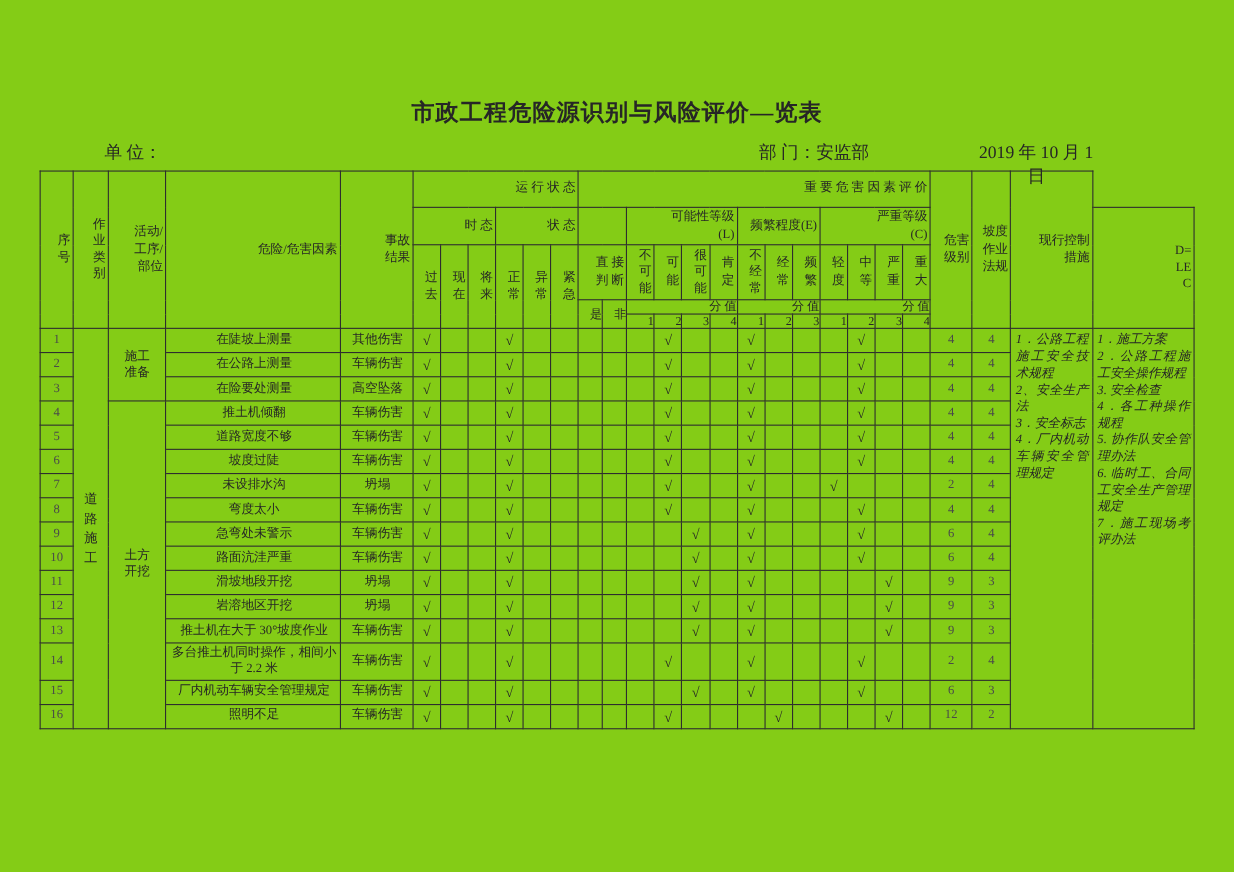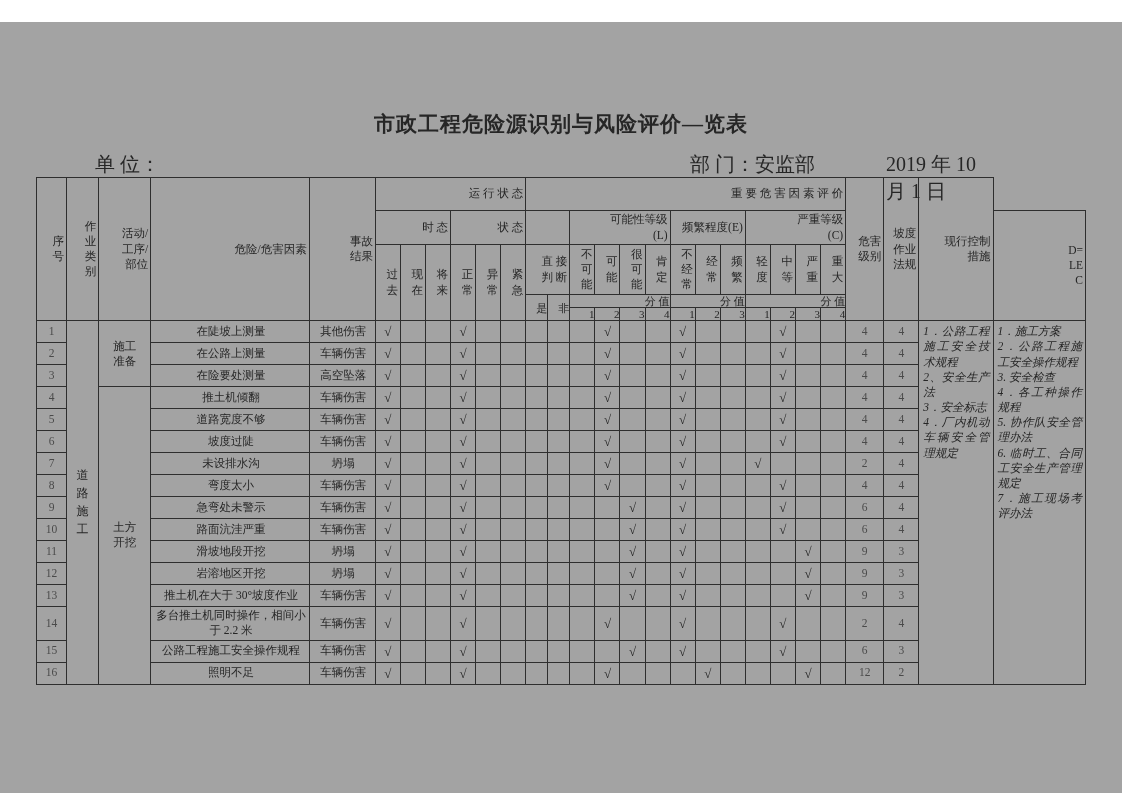--- a/index.html
+++ b/index.html
@@ -1,21 +1,21 @@
 <!DOCTYPE html>
 <html><head>
 <meta charset="utf-8">
 <style>
   html,body{margin:0;padding:0;background:#fff;}
   body{width:1122px;height:793px;position:relative;overflow:hidden;
        font-family:"Liberation Serif","DejaVu Serif",serif;color:#262626;}
-  .sheet{position:absolute;inset:0;background:#a3a3a3;margin-top:22px;}
+  .sheet{position:absolute;inset:0;background:#84cc16;}
   .doc-title{position:absolute;top:88px;left:0;width:1122px;text-align:center;
        font-size:21px;font-weight:bold;letter-spacing:1px;}
-  .meta{position:absolute;top:129px;left:0;width:998px;height:20px;font-size:20px;}
+  .meta{position:absolute;top:129px;left:0;width:998px;height:20px;font-size:16px;text-align:center;}
   .meta .unit{position:absolute;left:95px;}
   .meta .dept{position:absolute;left:690px;}
   .meta .date{position:absolute;left:886px;}
   table.risk{position:absolute;left:36px;top:155px;width:1050px;
        border-collapse:collapse;table-layout:fixed;}
   th,td{border:1px solid #2e2e2e;padding:1px 2px;font-weight:normal;
        font-size:11.5px;line-height:1.32;vertical-align:middle;overflow:hidden;}
   thead th{text-align:right;white-space:pre-line;}
   thead tr.hr1{height:33px;} thead tr.hr2{height:34px;} thead tr.hr3{height:50px;}
   thead tr.hr4{height:13px;} thead tr.hr5{height:13px;}
@@ -528,21 +528,21 @@
           <td class="chk"></td>
           <td class="chk"></td>
           <td class="chk">√</td>
           <td class="chk"></td>
           <td class="chk"></td>
           <td class="c num">2</td>
           <td class="c num">4</td>
         </tr>
         <tr>
           <td class="c num">15</td>
-          <td class="l">公路工程施工安全操作规程</td>
+          <td class="l">厂内机动车辆安全管理规定</td>
           <td class="l">车辆伤害</td>
           <td class="chk">√</td>
           <td class="chk"></td>
           <td class="chk"></td>
           <td class="chk">√</td>
           <td class="chk"></td>
           <td class="chk"></td>
           <td class="c"></td>
           <td class="c"></td>
           <td class="chk"></td>

